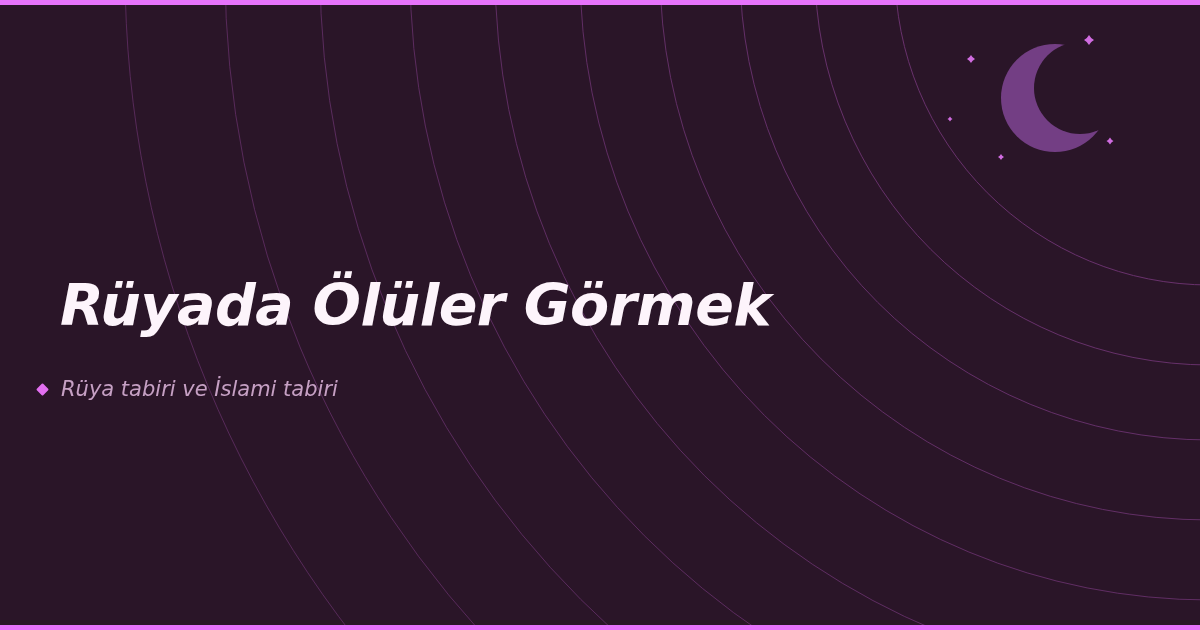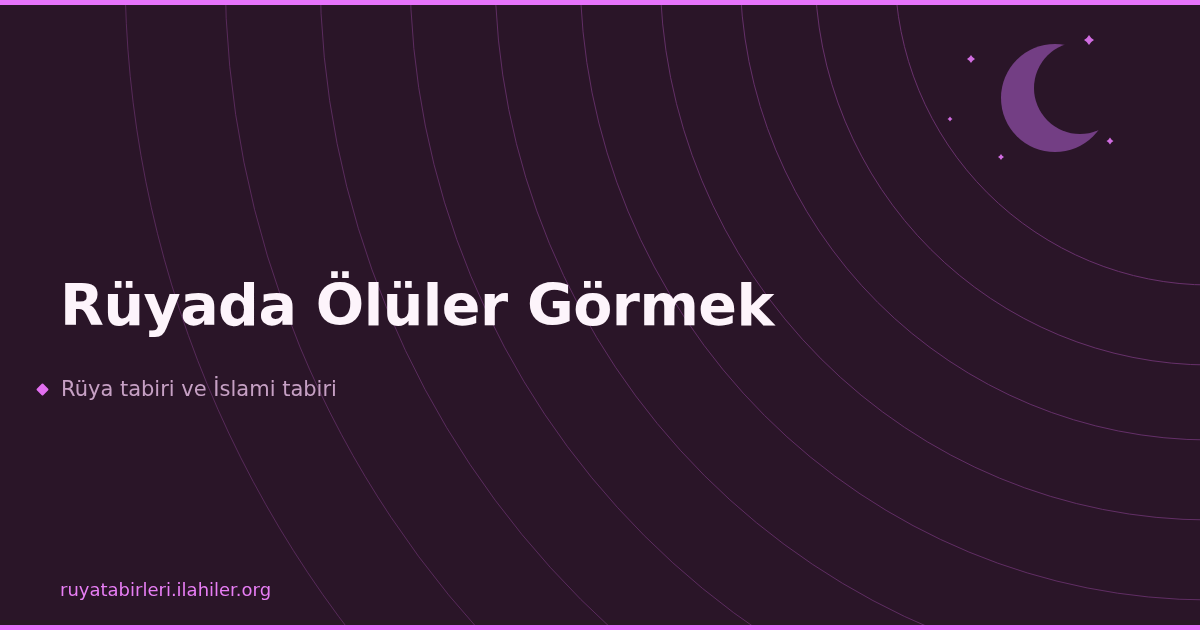--- a/index.html
+++ b/index.html
@@ -45,20 +45,21 @@
   .accent-bar.top { top: 0; }
   .accent-bar.bottom { bottom: 0; }
 
   
   #content {
     position: absolute;
     left: 0;
     top: 0;
     width: 1200px;
     height: 630px;
+    font-style: italic;
   }
 
   #page-title {
     position: absolute;
     left: 60px;
     top: 274px;
     margin: 0;
     font-size: 57px;
     font-weight: 700;
     line-height: 1.1;
@@ -165,16 +166,15 @@
 
   <div id="content">
 
     <h1 id="page-title">Rüyada Ölüler Görmek</h1>
 
     <div id="subtitle-row">
       <span id="subtitle-bullet"></span>
       <span id="subtitle-text">Rüya tabiri ve İslami tabiri</span>
     </div>
 
-    <div id="site-url">ruyatabirleri.ilahiler.org</div>
 
   </div>
 </div>
 
 </body></html>

